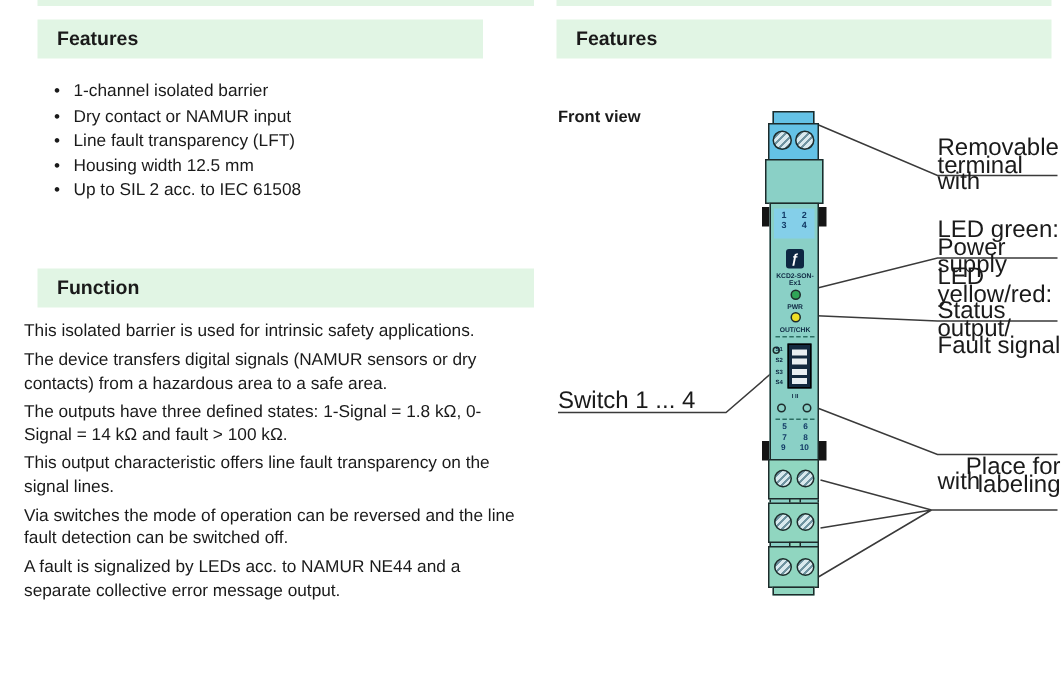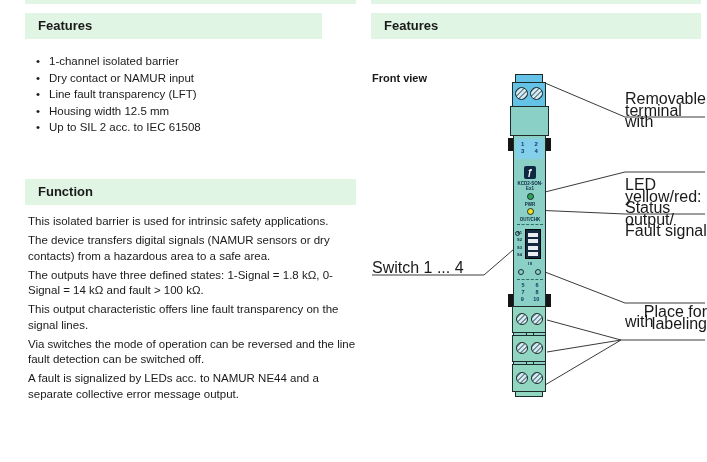--- a/index.html
+++ b/index.html
@@ -13,21 +13,21 @@
     position:absolute; height:26px; line-height:26px; background:#e1f5e4;
     font-size:13px; font-weight:bold; padding-left:13px; box-sizing:border-box;
   }
   
   .features-list { position:absolute; left:28px; top:46px; width:332px; margin:7px; padding:0; }
   .features-list li {
     list-style:none; position:relative; padding-left:14px;
     font-size:11.5px; line-height:16.6px;
   }
   .features-list li::before { content:"•"; position:absolute; left:1px; }
-  .function-text { position:absolute; left:28px; top:214px; width:334px; }
+  .function-text { position:absolute; left:16px; top:214px; width:334px; }
   .function-text p { margin:0 0 3.5px 0; font-size:11.5px; line-height:15.5px; }
   
   .figure { position:absolute; left:368px; top:55px; width:339px; height:400px; }
   .figure svg.leaders { position:absolute; left:0; top:0; }
   .lbl { position:absolute; font-size:16px; line-height:11.5px; color:#1a1a1a; }
   .lbl-bold { font-weight:bold; font-size:11px; }
   .abs { position:absolute; box-sizing:border-box; }
   .outlined { border:1px solid #1d2b2b; }
   .screw {
     position:absolute; width:13px; height:13px; border-radius:50%;
@@ -100,20 +100,24 @@
       </g>
     </svg>
 
     <div class="lbl lbl-bold" style="left:4px;top:18px;">Front view</div>
 
     <div class="lbl" style="left:257px;top:38px;">
       <span style="display:block">Removable terminal</span>
       <span style="display:block">with</span>
     </div>
 
+    <div class="lbl" style="left:257px;top:93px;">
+      <span style="display:block">LED green:</span>
+      <span style="display:block">Power supply</span>
+    </div>
 
     <div class="lbl" style="left:257px;top:124px;">
       <span style="display:block">LED yellow/red:</span>
       <span style="display:block">Status output/</span>
       <span style="display:block">Fault signal</span>
     </div>
 
     <div class="lbl" style="left:4px;top:207px;">Switch 1 ... 4</div>
 
     <div class="lbl" style="left:257px;top:251px;text-align:right;">Place for labeling</div>

